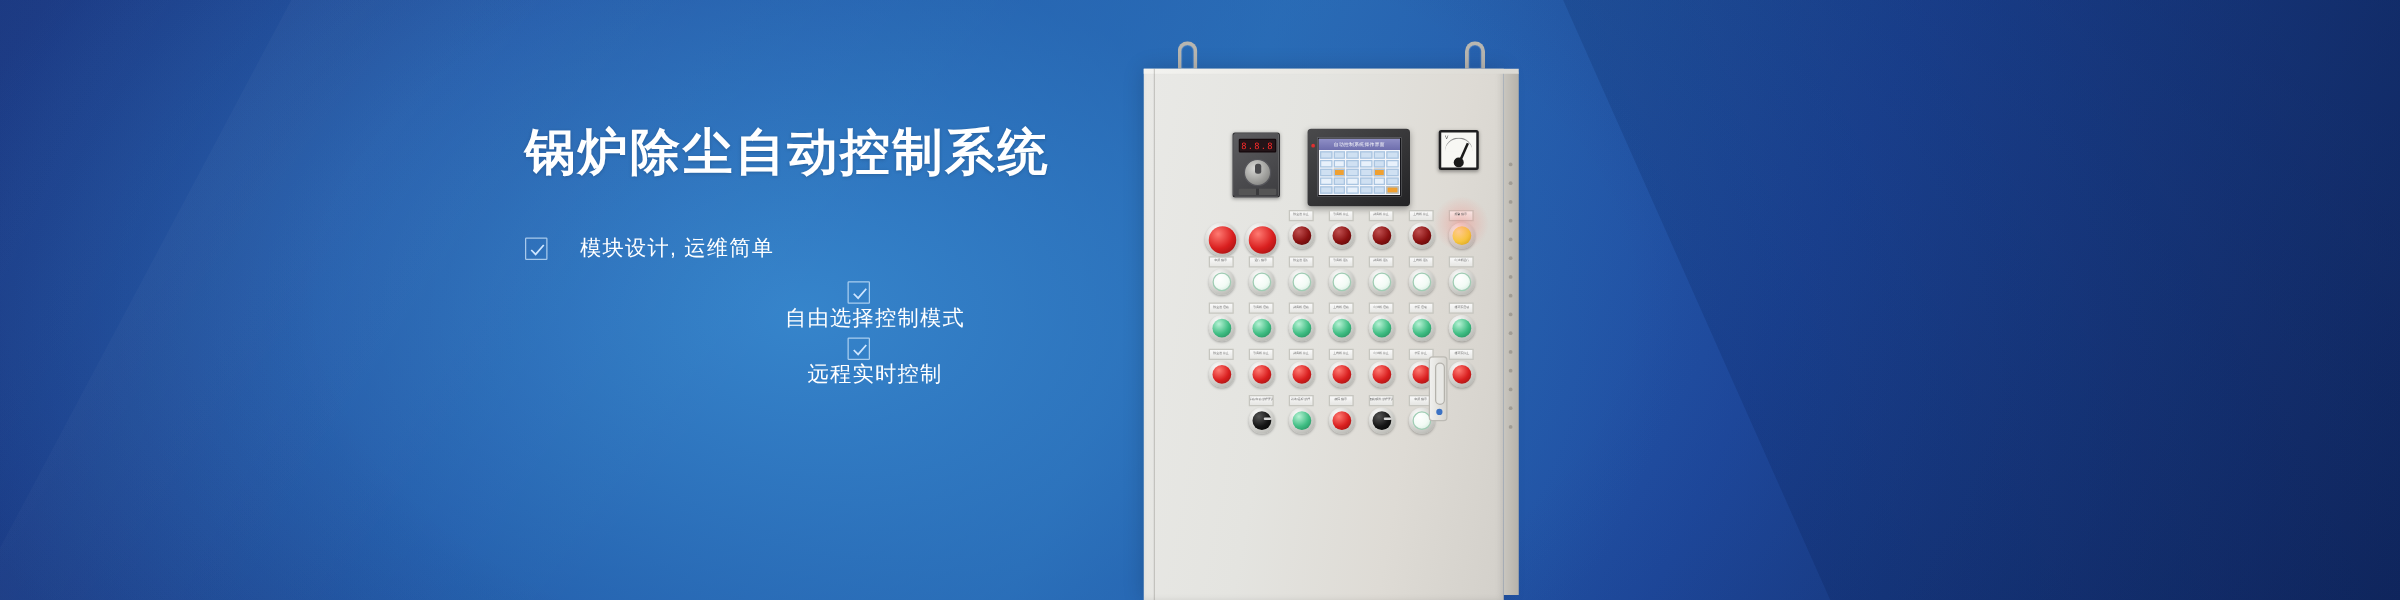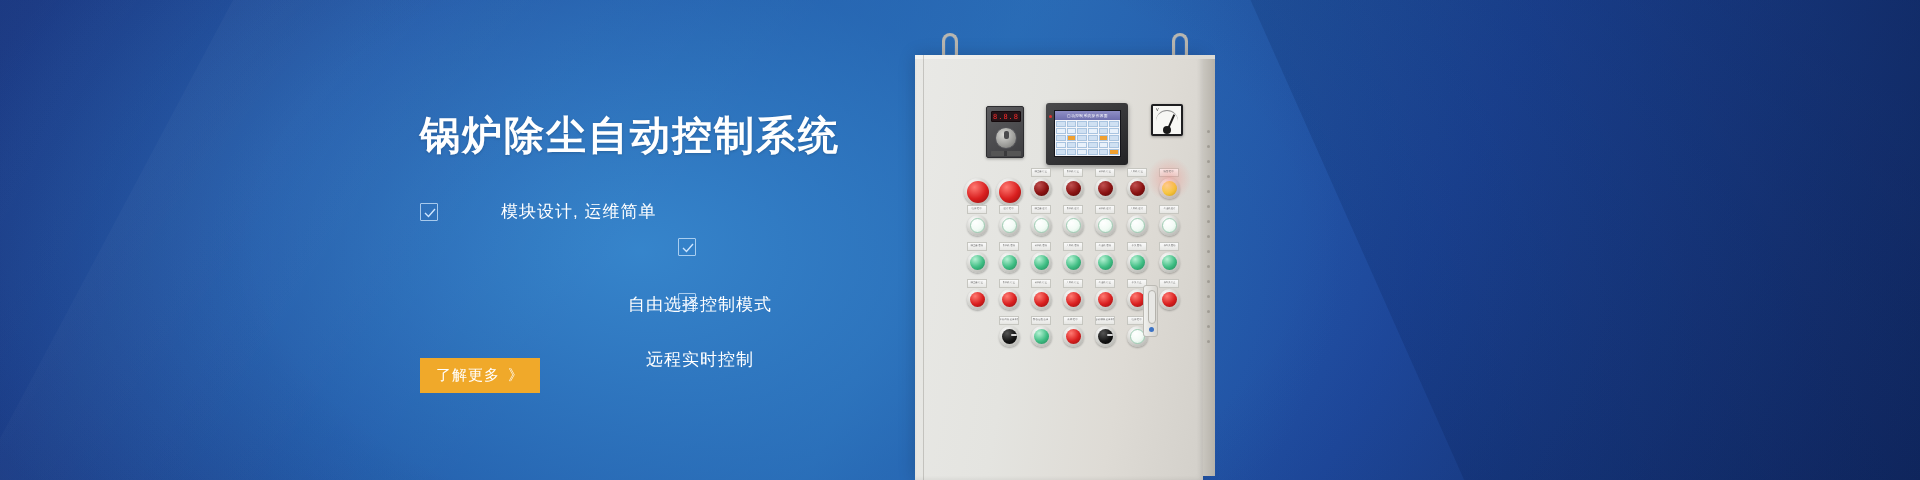--- a/index.html
+++ b/index.html
@@ -23,28 +23,28 @@
   .band2 { left:120px; top:-360px; width:620px; height:1300px;
     background:linear-gradient(100deg, rgba(255,255,255,0.035), rgba(255,255,255,0) 70%);
     transform:rotate(28deg); }
   .band3 { right:-260px; top:-300px; width:760px; height:1200px;
     background:linear-gradient(80deg, rgba(0,20,70,0.22), rgba(0,20,70,0) 70%);
     transform:rotate(-24deg); }
   .vig { position:absolute; inset:0;
     background:radial-gradient(ellipse 1300px 760px at 780px 240px, rgba(0,0,0,0) 40%, rgba(5,22,66,0.42) 100%); }
 
   
-  #copy { position:absolute; left:420px; top:113px; width:560px; }
+  #copy { position:absolute; left:420px; top:100px; width:560px; }
   #hero-title {
     font-size:40px; font-weight:bold; color:#ffffff; letter-spacing:2px;
     line-height:1.1; white-space:nowrap;
     text-shadow:0 1px 3px rgba(0,0,0,0.18);
   }
   #feature-list { margin-top:38px; }
-  .feature-row { display:flex; align-items:center; height:33px; margin-bottom:0px;gap:37px; }
+  .feature-row { display:flex; align-items:center; height:33px; margin-bottom:0px; }
   .feature-row + .feature-row { margin-top:0px;flex-direction:column; }
   .check-box {
     width:18px; height:18px; flex:0 0 18px;
     border:1px solid rgba(215,235,255,0.72);
     border-radius:1px; position:relative; margin-right:26px;
   }
   .check-box svg { position:absolute; left:2px; top:2px; }
   .feature-label { font-size:17px; color:#ffffff; letter-spacing:1px; white-space:nowrap; }
 
   #cta-button {
@@ -237,35 +237,31 @@
 
       <div class="feature-row" style="margin-top:10px;">
         <span class="check-box">
           <svg width="14" height="14" viewBox="0 0 14 14" aria-hidden="true">
             <polyline points="2,7 5.5,10.5 12,3" fill="none" stroke="#cfe6ff" stroke-width="1.4"></polyline>
           </svg>
         </span>
         <span class="feature-label">自由选择控制模式</span>
       </div>
 
-      <div class="feature-row" style="margin-top:22px;">
+      <div class="feature-row" style="margin-top:12px;">
         <span class="check-box">
           <svg width="14" height="14" viewBox="0 0 14 14" aria-hidden="true">
             <polyline points="2,7 5.5,10.5 12,3" fill="none" stroke="#cfe6ff" stroke-width="1.4"></polyline>
           </svg>
         </span>
         <span class="feature-label">远程实时控制</span>
       </div>
 
     </div>
 
-    <button id="cta-button">
-      <span>了解更多</span>
-      <span class="cta-chev">》</span>
-    </button>
 
   </div>
 
   <div id="cabinet-photo">
 
     <div class="lift-eye" id="lift-eye-left">
         <span class="ring"></span>
       </div>
     <div class="lift-eye" id="lift-eye-right">
         <span class="ring"></span>

